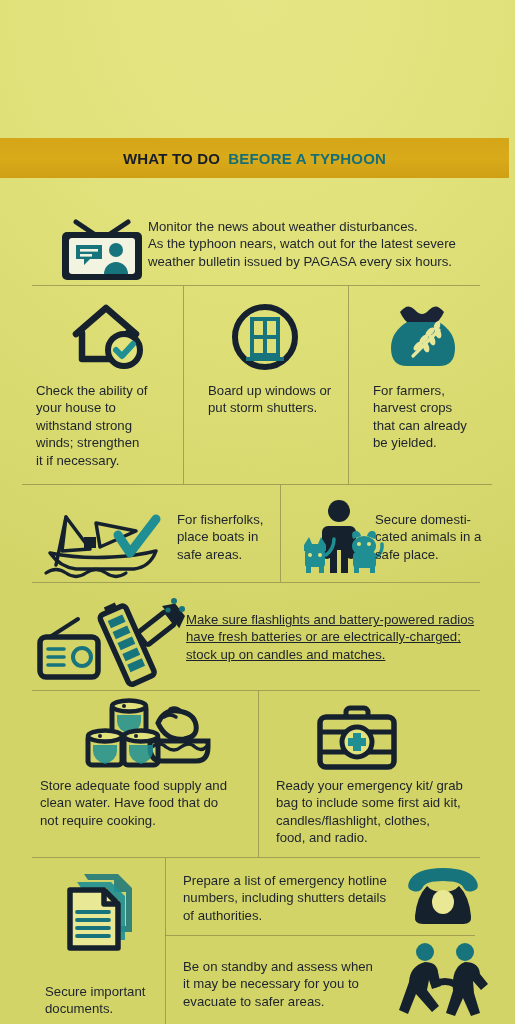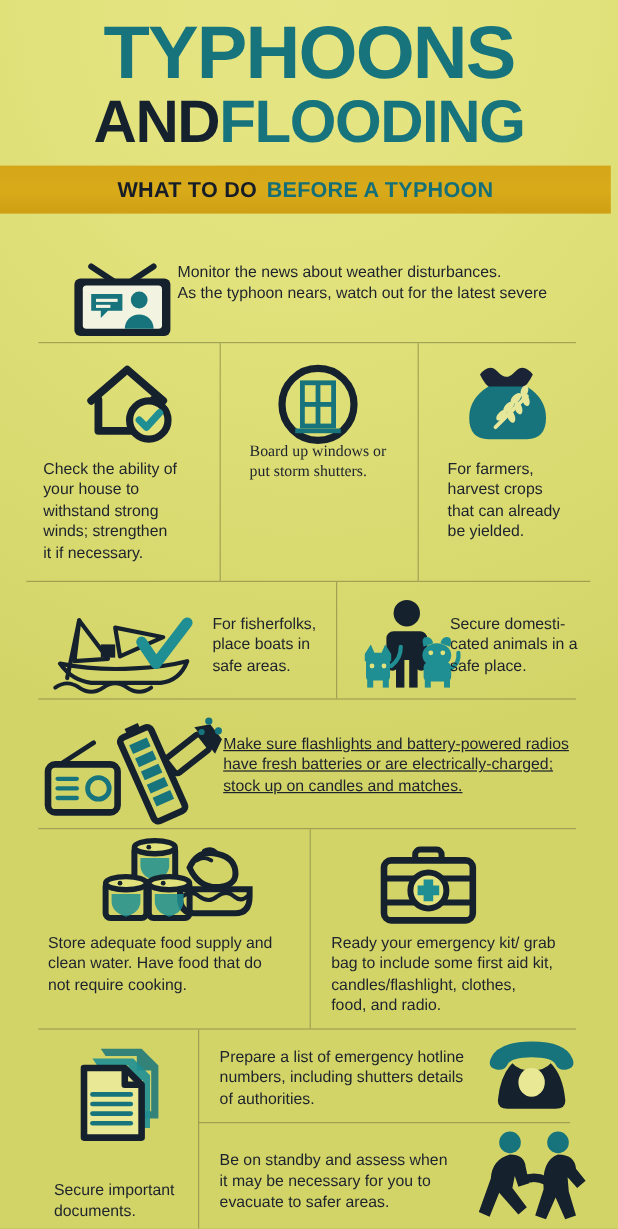--- a/index.html
+++ b/index.html
@@ -34,21 +34,21 @@
   .title-and{ color:#16212e; }
   .title-flooding{ color:#17747c; }
 
   .gold-band{
     position:absolute; left:0; top:138px; width:509px; height:40px;
     background:linear-gradient(180deg,#d4a618 0%,#d9ab1a 50%,#cf9f14 100%);
   }
   .gold-band .band-text{
     position:absolute; left:0; top:0; width:509px; height:40px;
     display:flex; align-items:center; justify-content:center;
-    font-size:18px; font-weight:bold; letter-spacing:0.2px;
+    font-size:15px; font-weight:bold; letter-spacing:0.2px;
     white-space:nowrap;
   }
   .band-dark{ color:#171d26; }
   .band-teal{ color:#156f77; margin-left:8px; }
 
   
   .hr{
     position:absolute; height:1px;
     background:#8f8f4c; opacity:.75;
   }
@@ -67,26 +67,20 @@
   svg{ display:block; overflow:visible; }
 
   
   .cell{ position:absolute; }
 </style>
 </head>
 <body>
 
 <div class="poster">
 
-  <div class="header">
-    <div class="title-line1">TYPHOONS</div>
-    <div class="title-line2">
-      <span class="title-and">AND</span><span class="title-flooding">FLOODING</span>
-    </div>
-  </div>
 
   <div class="gold-band">
     <div class="band-text">
       <span class="band-dark">WHAT TO DO</span>
       <span class="band-teal">BEFORE A TYPHOON</span>
     </div>
   </div>
 
   <div class="hr" style="left:32px; top:285px; width:448px;"></div>
   <div class="vr" style="left:183px; top:286px; height:198px;"></div>
@@ -113,20 +107,21 @@
         <path d="M20 41 h26 v14 h-12 l-6 6 v-6 h-8 z" fill="#17747c"></path>
         <rect x="24" y="45" width="18" height="2.6" fill="#f3f3e2"></rect>
         <rect x="24" y="50" width="12" height="2.6" fill="#f3f3e2"></rect>
         <circle cx="60" cy="46" r="7" fill="#17747c"></circle>
         <path d="M48 70 a12 12 0 0 1 24 0 z" fill="#17747c"></path>
       </svg>
     </div>
     <div class="txt" style="left:148px; top:28px; width:340px;">
       <span>Monitor the news about weather disturbances.</span><br>
       <span>As the typhoon nears, watch out for the latest severe</span><br>
+      <span>weather bulletin issued by PAGASA every six hours.</span>
     </div>
   </div>
 
   <div class="cell" style="left:32px; top:286px; width:151px;">
     <div class="icon" style="left:36px; top:14px;">
       <svg width="80" height="72" viewBox="0 0 80 72">
         <path d="M8 34 L38 8 L68 34" stroke="#16212e" stroke-width="6.5" fill="none" stroke-linejoin="round" stroke-linecap="round"></path>
         <path d="M14 33 v26 h34" stroke="#16212e" stroke-width="6.5" fill="none" stroke-linejoin="round" stroke-linecap="round"></path>
         <path d="M60 33 v8" stroke="#16212e" stroke-width="6.5" fill="none" stroke-linecap="round"></path>
         <circle cx="56" cy="50" r="16" fill="#e2e27c" stroke="#16212e" stroke-width="6"></circle>
@@ -145,21 +140,21 @@
   <div class="cell" style="left:183px; top:286px; width:165px;">
     <div class="icon" style="left:47px; top:16px;">
       <svg width="70" height="70" viewBox="0 0 70 70">
         <circle cx="35" cy="35" r="30" fill="none" stroke="#16212e" stroke-width="6"></circle>
         <rect x="22" y="17" width="26" height="36" fill="none" stroke="#17747c" stroke-width="4"></rect>
         <line x1="35" y1="17" x2="35" y2="53" stroke="#17747c" stroke-width="4"></line>
         <line x1="22" y1="35" x2="48" y2="35" stroke="#17747c" stroke-width="4"></line>
         <line x1="16" y1="57" x2="54" y2="57" stroke="#17747c" stroke-width="4"></line>
       </svg>
     </div>
-    <div class="txt" style="left:25px; top:81px; width:150px;font-family:Liberation Serif, serif;">
+    <div class="txt" style="left:25px; top:96px; width:150px;">
       <span>Board up windows or</span><br>
       <span>put storm shutters.</span>
     </div>
   </div>
 
   <div class="cell" style="left:348px; top:286px; width:167px;">
     <div class="icon" style="left:37px; top:12px;">
       <svg width="76" height="74" viewBox="0 0 76 74">
         <path d="M15 14 q8 -10 15 -2 q7 8 14 0 q7 -8 15 2 q-4 9 -10 12 h-24 q-6 -3 -10 -12 z" fill="#1b2436"></path>
         <path d="M22 24 h32 q16 10 16 26 q0 18 -16 18 h-32 q-16 0 -16 -18 q0 -16 16 -26 z" fill="#17747c"></path>

